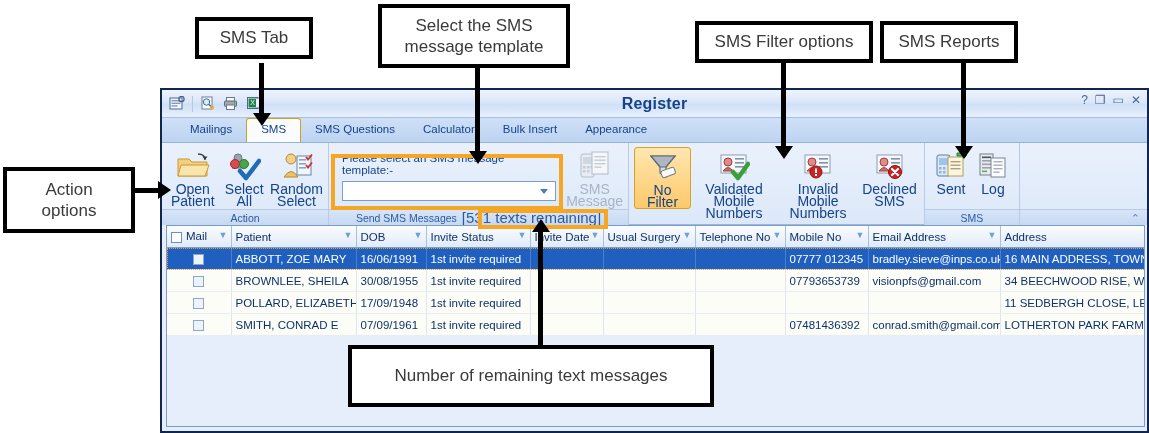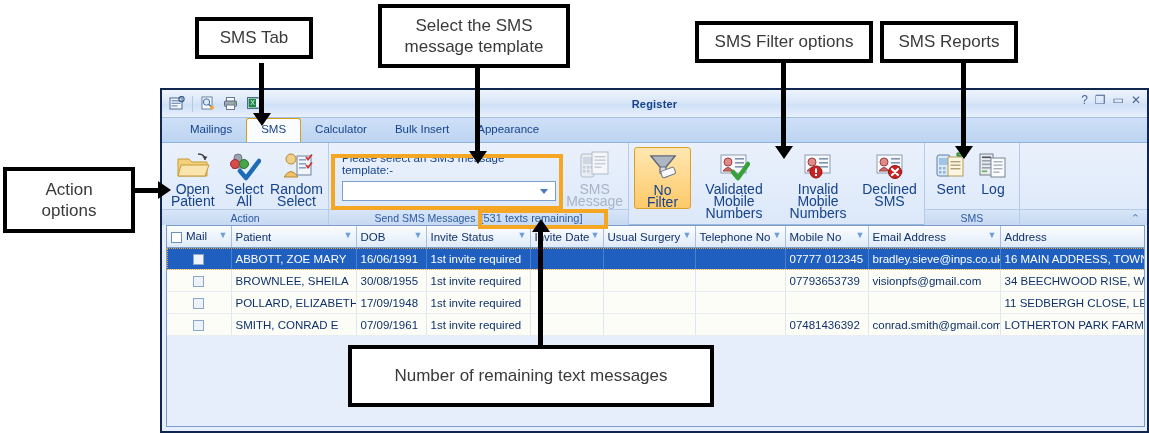--- a/index.html
+++ b/index.html
@@ -75,21 +75,21 @@
     background:linear-gradient(to bottom,#eef4fd 0%,#dae6f8 45%,#cfe0f7 55%,#e8f0fc 100%);
     border-bottom:1px solid #a8c0e0;
     display:flex;align-items:center;
     position:relative;
   }
   .qat{display:flex;align-items:center;gap:3px;padding-left:5px;}
   .qat-ico{width:20px;height:19px;display:flex;align-items:center;justify-content:center;}
   .qat-sep{width:1px;height:16px;background:#b6c9e4;margin:0 2px;}
   .win-title{
     position:absolute;left:0;right:0;text-align:center;
-    font-size:11px;font-weight:bold;color:#15428b;
+    font-size:16px;font-weight:bold;color:#15428b;
     letter-spacing:.2px;
     pointer-events:none;
   }
   .win-btns{position:absolute;right:6px;top:4px;display:flex;gap:7px;align-items:center;}
   .win-btn{font-size:12px;color:#4a6590;line-height:1;cursor:default;}
 
   
   .tabstrip{
     height:24px;
     background:linear-gradient(to bottom,#cfe0f7,#bcd4f2);
@@ -162,21 +162,21 @@
   .combo{
     height:20px;background:#fff;border:1px solid #7a9ec9;
     display:flex;align-items:center;justify-content:flex-end;
     padding-right:4px;box-sizing:border-box;
   }
   .combo .caret{
     width:0;height:0;border-left:4px solid transparent;border-right:4px solid transparent;
     border-top:5px solid #4a7cb8;margin-right:3px;
   }
   .send-label-row{display:flex;align-items:center;justify-content:center;gap:5px;}
-  .texts-remaining{font-size:11px;color:#2c5aa0;}
+  .texts-remaining{font-size:15px;color:#2c5aa0;}
 
   .hl{
     position:absolute;
     border:4px solid #f5a623;
     box-sizing:border-box;
     z-index:20;
     pointer-events:none;
   }
   .collapse-chev{
     position:absolute;right:7px;top:2px;font-size:11px;color:#5b86bd;
@@ -313,20 +313,21 @@
       <span class="win-btn">?</span>
       <span class="win-btn">❐</span>
       <span class="win-btn">▭</span>
       <span class="win-btn">✕</span>
     </div>
   </div>
 
   <div class="tabstrip">
     <div class="tab">Mailings</div>
     <div class="tab active">SMS</div>
+    <div class="tab">SMS Questions</div>
     <div class="tab">Calculator</div>
     <div class="tab">Bulk Insert</div>
     <div class="tab">Appearance</div>
   </div>
 
   <div class="ribbon">
 
     <div class="rgroup" style="width:167px;">
       <div class="rgroup-body">
         <div class="rbtn">

